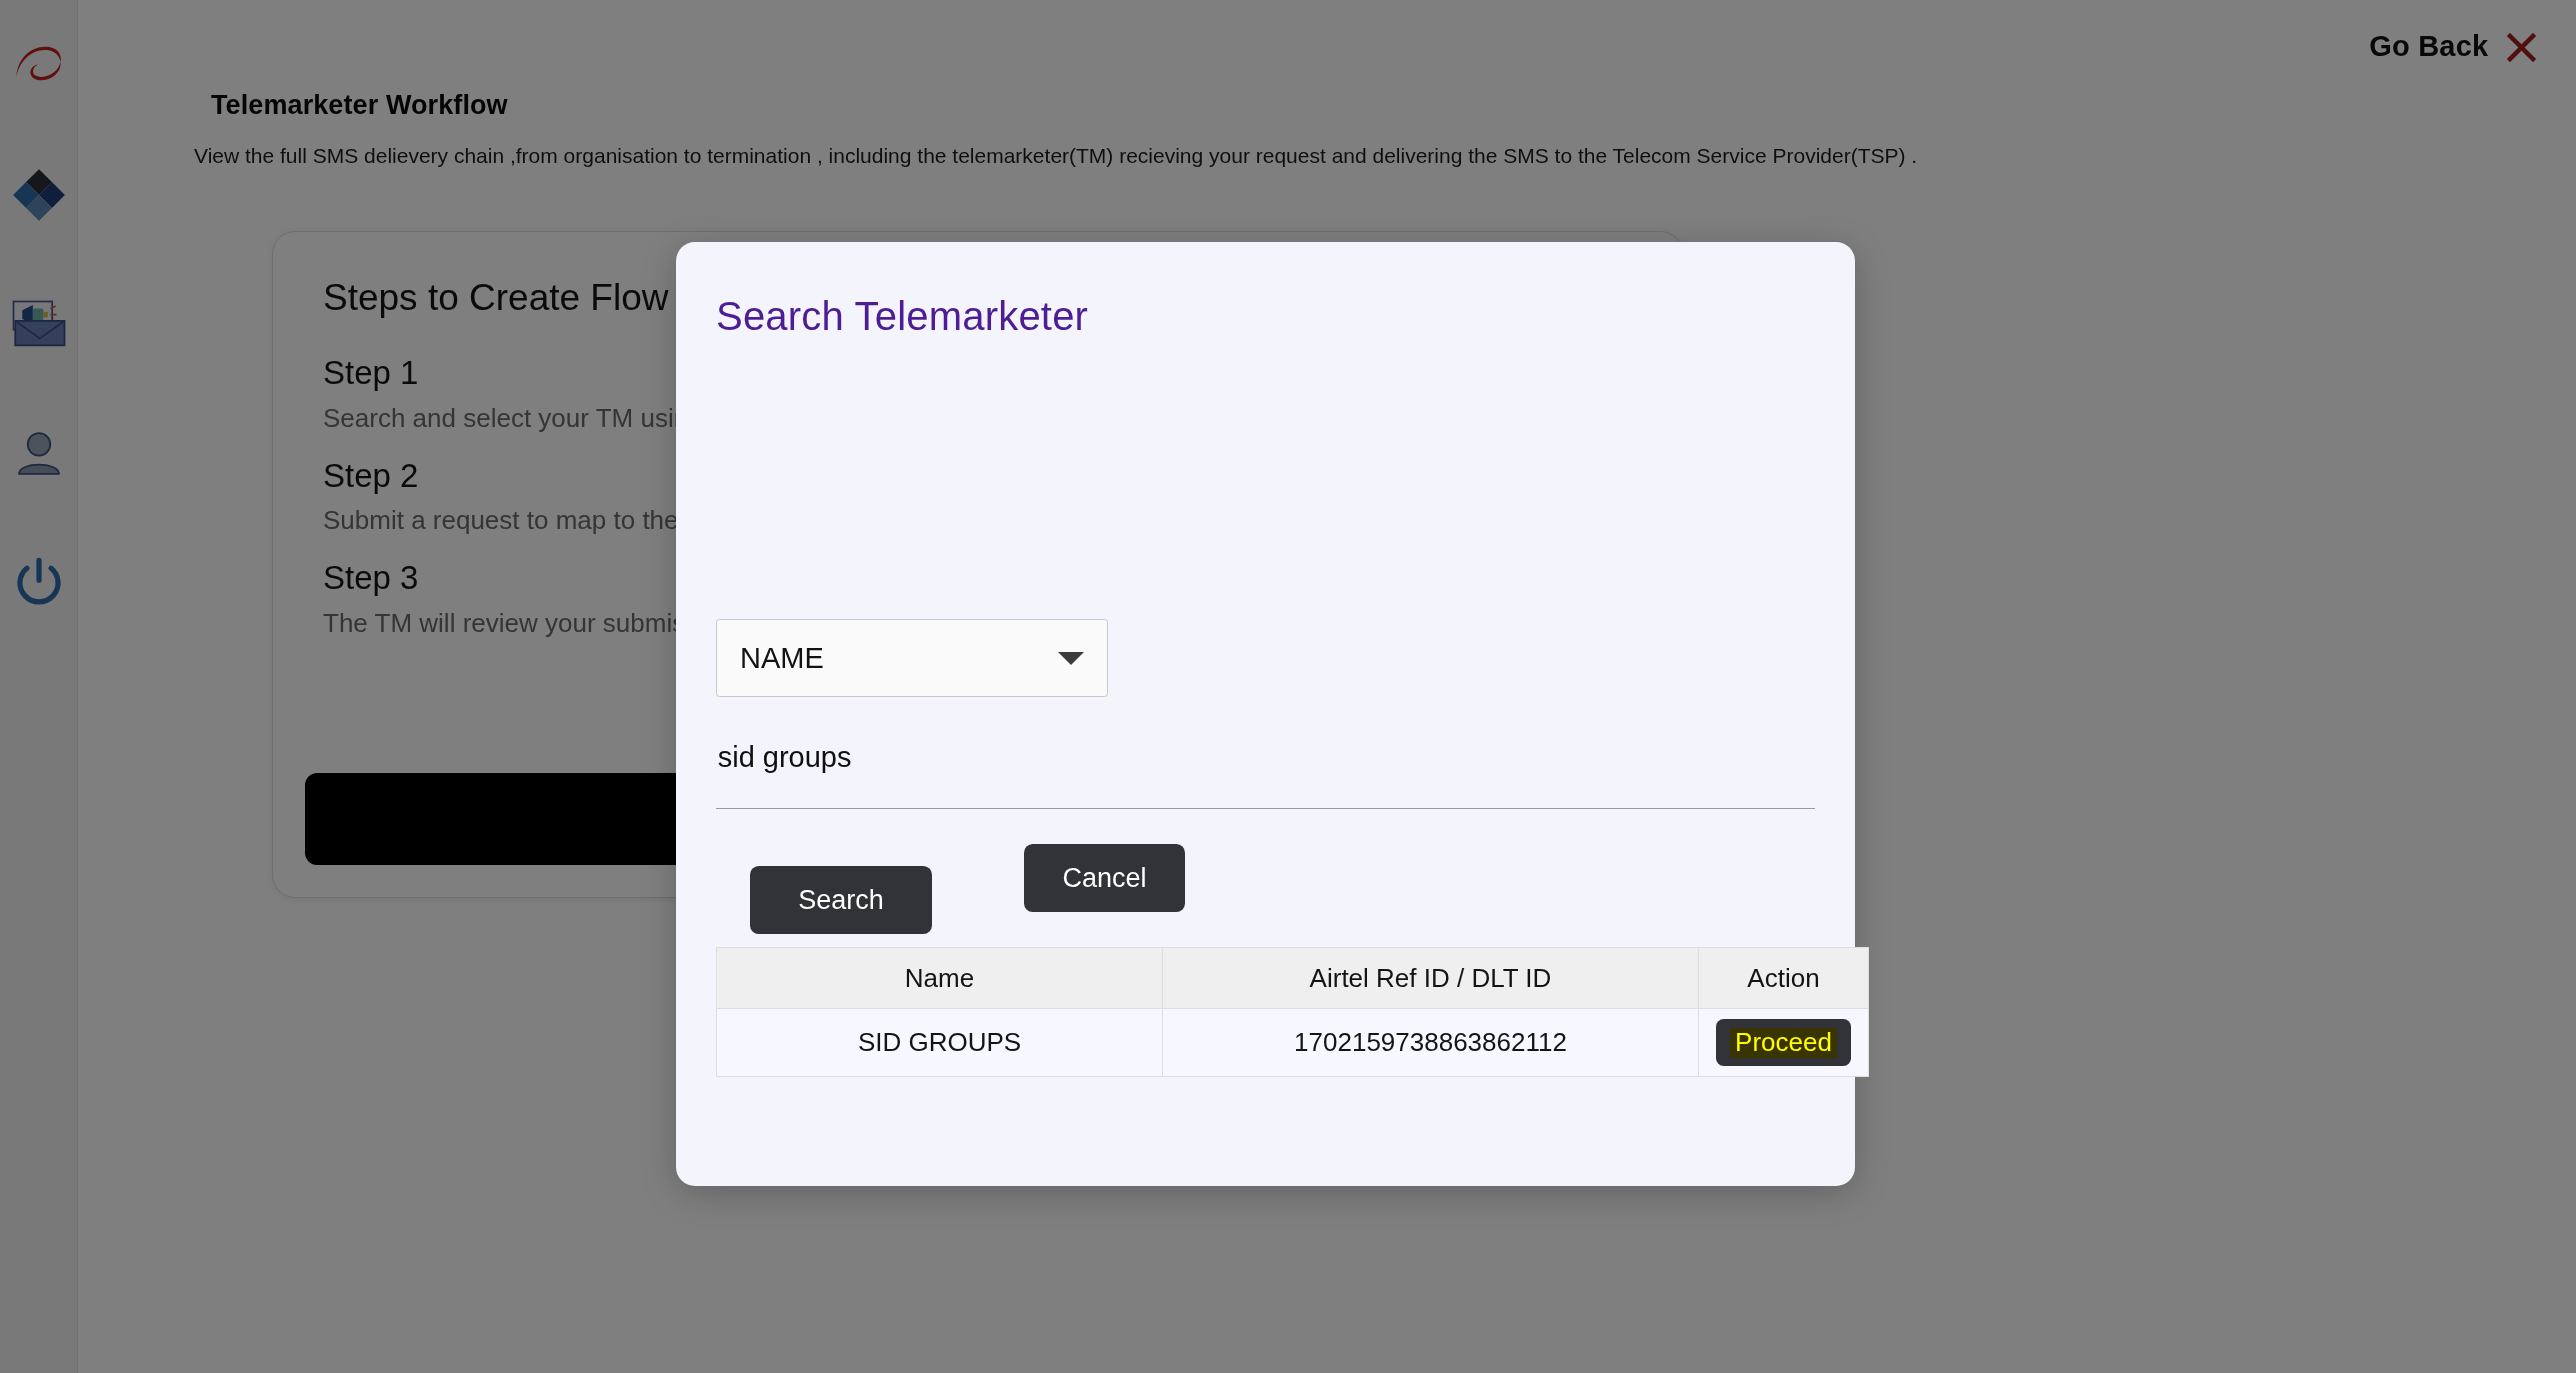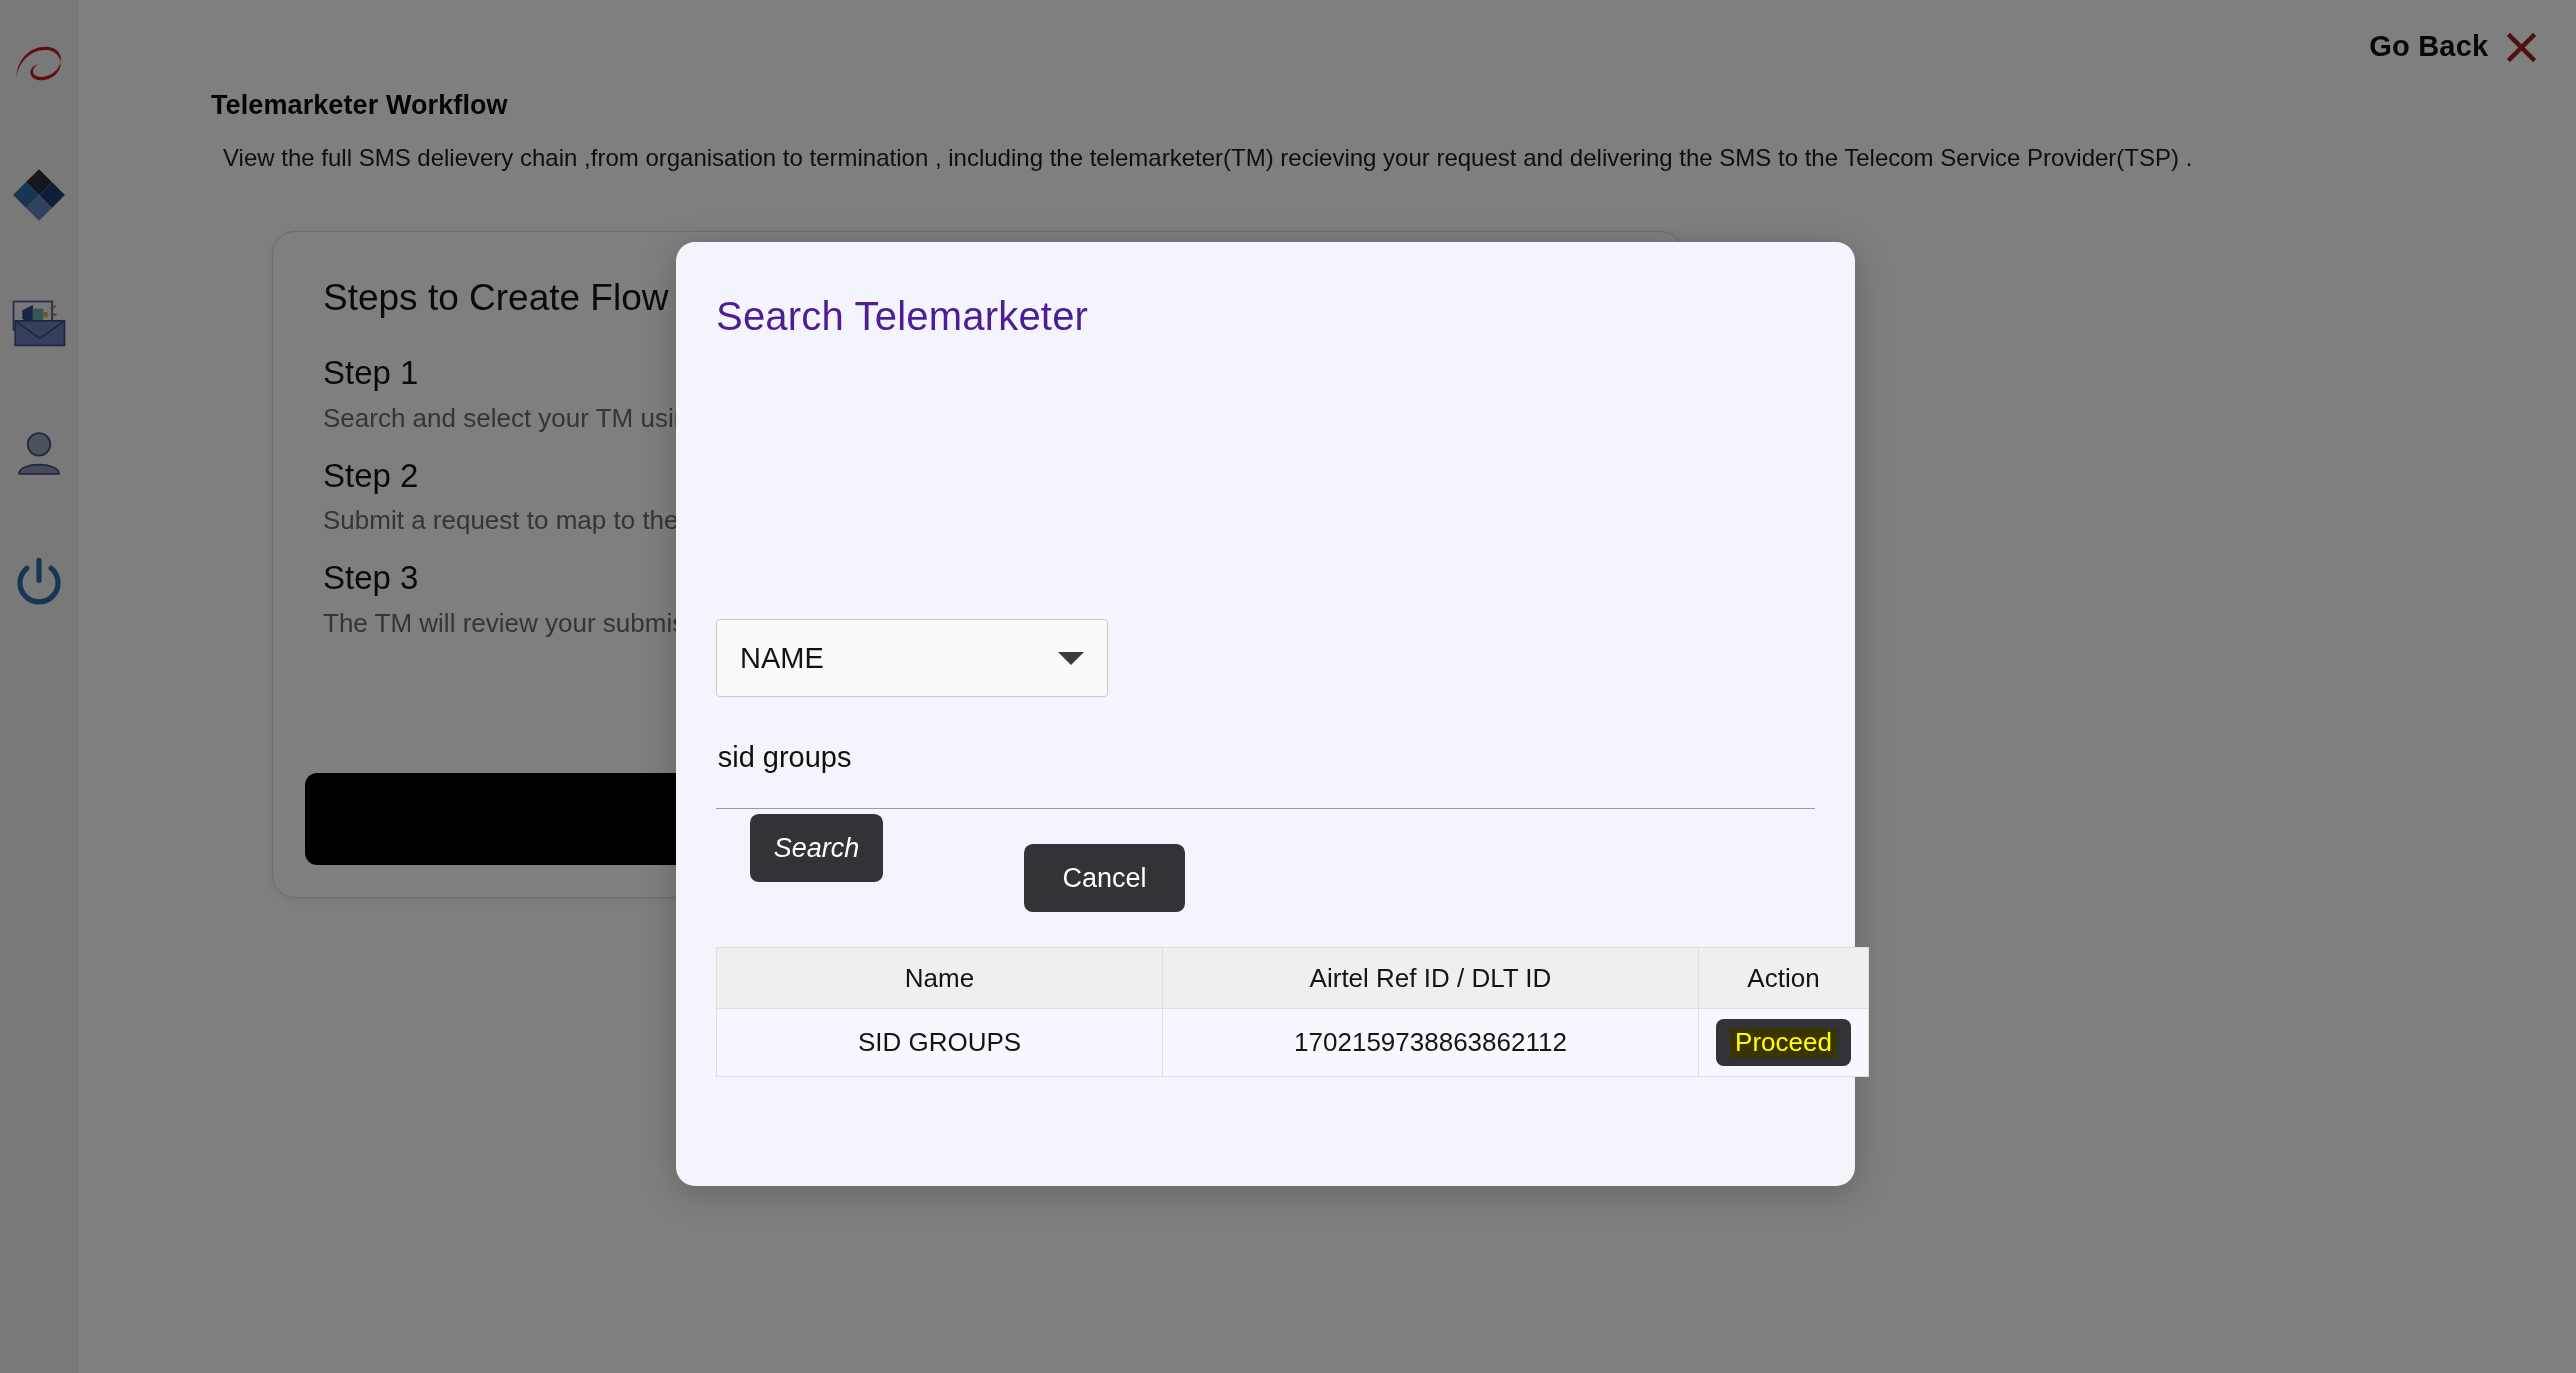--- a/index.html
+++ b/index.html
@@ -80,23 +80,23 @@
     position: absolute;
     left: 133px;
     top: 90px;
     font-size: 27px;
     font-weight: bold;
     color: #0a0a0a;
     letter-spacing: 0.1px;
   }
   #page-subtitle {
     position: absolute;
-    left: 145px;
+    left: 116px;
     top: 144px;
-    font-size: 24px;
+    font-size: 21px;
     color: #1d1d1d;
     white-space: nowrap;
   }
 
   
   #steps-card {
     position: absolute;
     left: 194px;
     top: 231px;
     width: 1411px;
@@ -216,21 +216,21 @@
     position: absolute;
     height: 68px;
     background: #323338;
     color: #ffffff;
     border: none;
     border-radius: 8.7px;
     font-family: "Liberation Sans", sans-serif;
     font-size: 27px;
     cursor: pointer;
   }
-  #search-btn { left: 74px; top: 572px; width: 133px; font-style: italic; }
+  #search-btn { left: 74px; top: 624px; width: 182px; }
   #cancel-btn { left: 348px; top: 602px; width: 161px; }
 
   
   #results-table {
     position: absolute;
     left: 40px;
     top: 705px;
     width: 1092px;
     border-collapse: collapse;
     table-layout: fixed;

